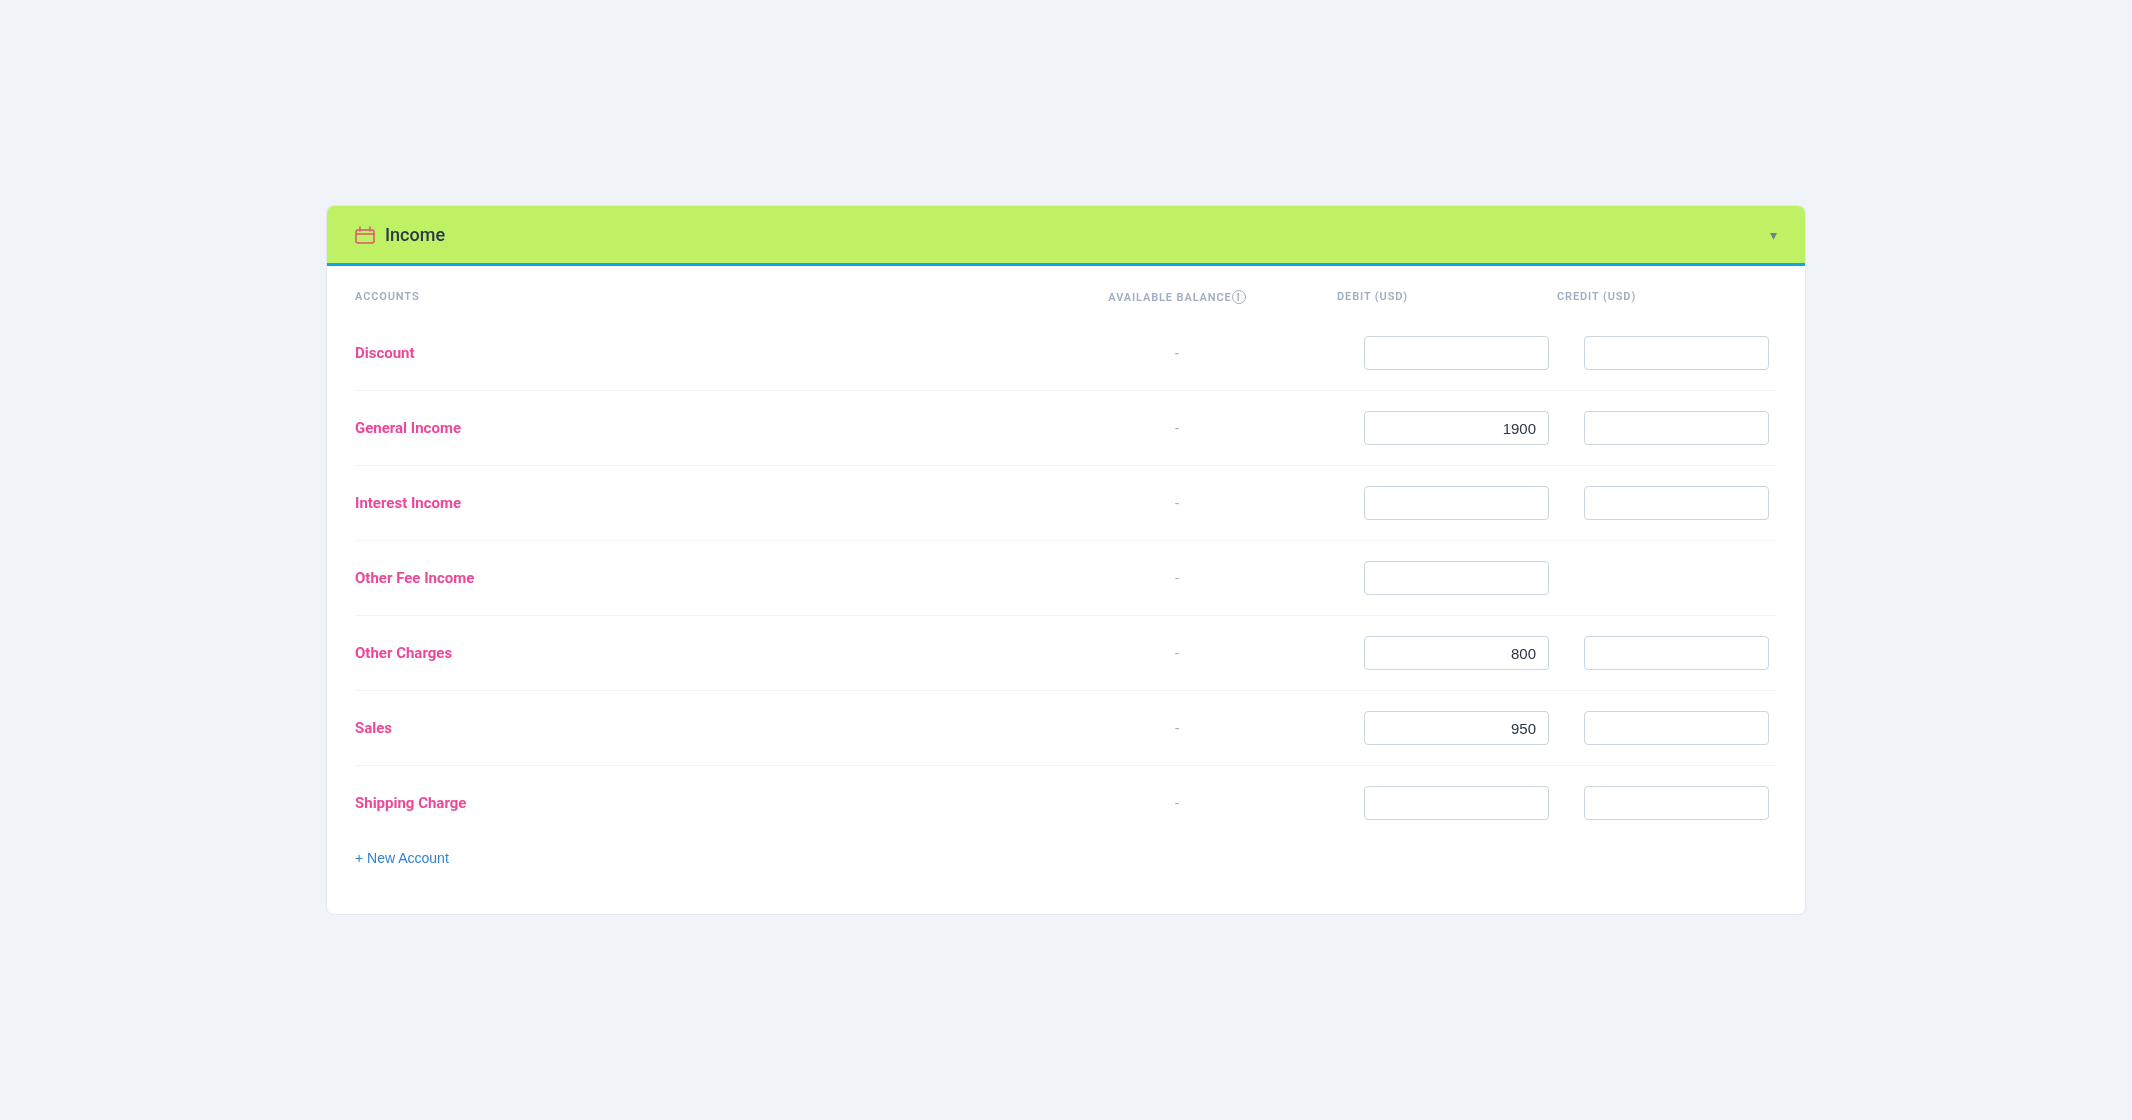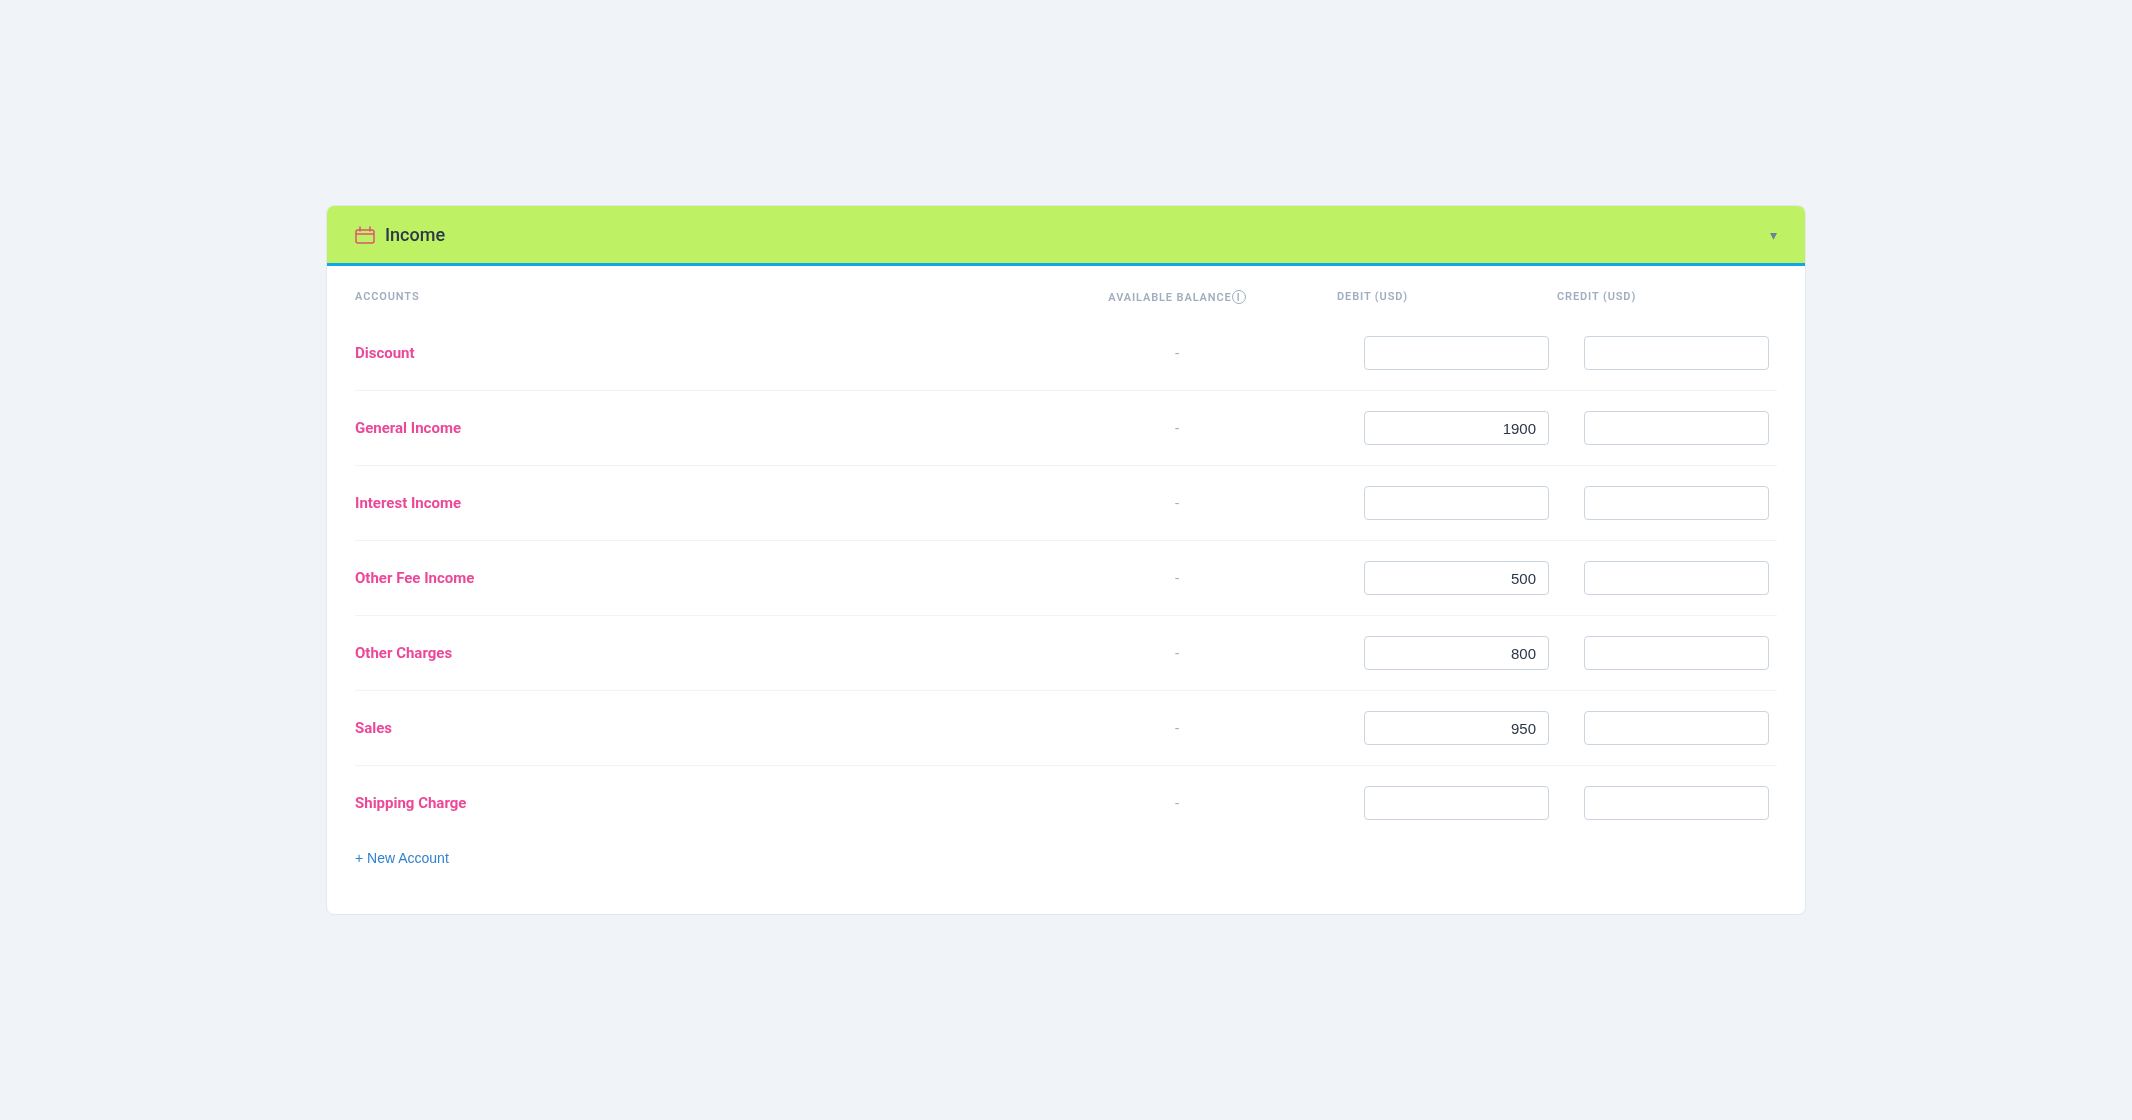--- a/index.html
+++ b/index.html
@@ -220,23 +220,20 @@
         <input class="amount-input" type="text" value="" style="">
       </div>
       <div class="input-cell">
         <input class="amount-input" type="text" value="" style="">
       </div>
     </div>
         <div class="account-row">
       <div class="account-name">Other Fee Income</div>
       <div class="balance-cell">-</div>
       <div class="input-cell">
-        <input class="amount-input" type="text" value="500" style="">
-      </div>
-      <div class="input-cell">
         <input class="amount-input" type="text" value="" style="">
       </div>
     </div>
         <div class="account-row">
       <div class="account-name">Other Charges</div>
       <div class="balance-cell">-</div>
       <div class="input-cell">
         <input class="amount-input" type="text" value="800" style="">
       </div>
       <div class="input-cell">

